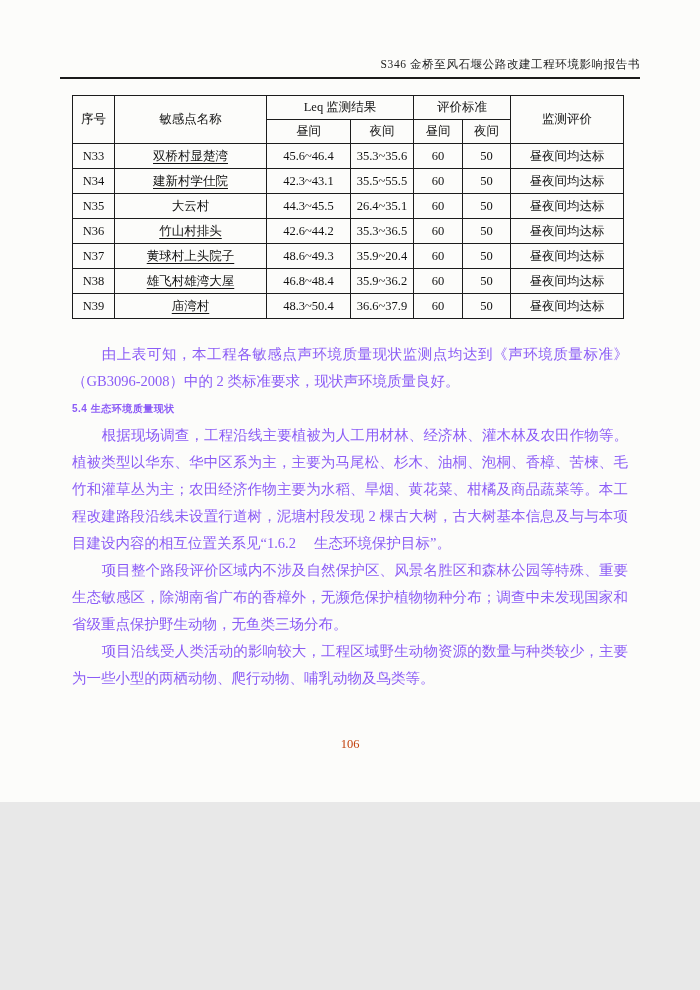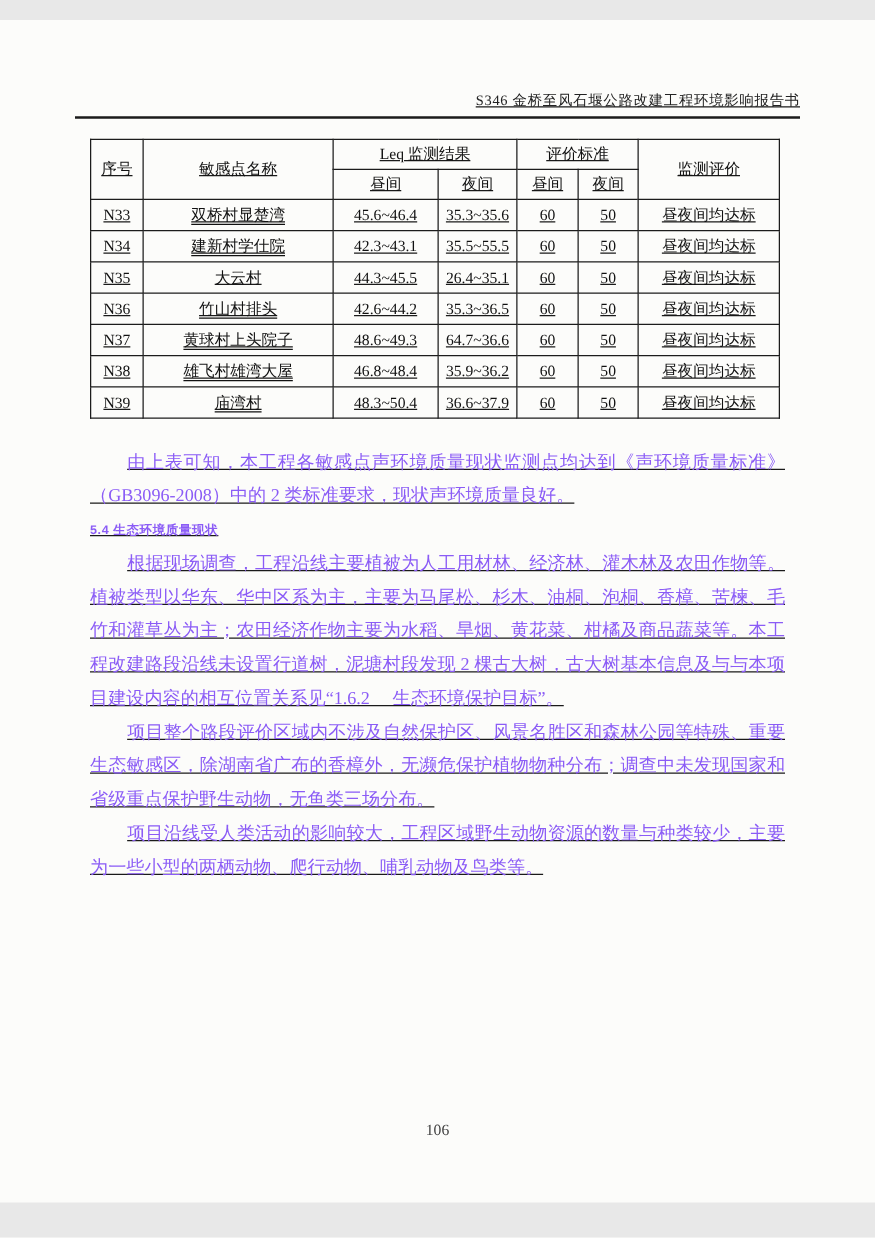--- a/index.html
+++ b/index.html
@@ -2,26 +2,25 @@
 <html><head>
 <meta charset="utf-8">
 <style>
   html,body { margin:0; padding:0; }
   body {
     background:#e8e8e8;
     font-family:"Liberation Serif", serif;
   }
   .page {
     position:relative;
-    width:700px; height:946px;
-    margin:16px auto;
+    width:700px; height:802px;
+    margin:0 auto;
     background:#fcfcfa;
     color:#1a1a1a;
     overflow:hidden;
-    text-decoration:underline;
   }
   
   .hdr-title {
     padding-top:57px;
     margin-right:60px;
     text-align:right;
     font-size:11.5px;
     letter-spacing:0.6px;
     color:#222;
   }
@@ -68,21 +67,21 @@
     font-weight:bold;
     font-family:"Liberation Sans", sans-serif;
     letter-spacing:0.5px;
   }
   
   .footer {
     position:absolute;
     left:0; right:0; bottom:50px;
     text-align:center;
     font-size:12.5px;
-    color:#404040;
+    color:#c2410c;
   }
 </style>
 </head>
 <body>
 
 <div class="page">
 
   <div class="hdr-title">S346 金桥至风石堰公路改建工程环境影响报告书</div>
   <div class="hdr-rule"></div>
 
@@ -145,21 +144,21 @@
         <td>42.6~44.2</td>
         <td>35.3~36.5</td>
         <td>60</td>
         <td>50</td>
         <td>昼夜间均达标</td>
       </tr>
       <tr>
         <td>N37</td>
         <td><span class="u">黄球村上头院子</span></td>
         <td>48.6~49.3</td>
-        <td>64.7~36.6</td>
+        <td>35.9~20.4</td>
         <td>60</td>
         <td>50</td>
         <td>昼夜间均达标</td>
       </tr>
       <tr>
         <td>N38</td>
         <td><span class="u">雄飞村雄湾大屋</span></td>
         <td>46.8~48.4</td>
         <td>35.9~36.2</td>
         <td>60</td>

